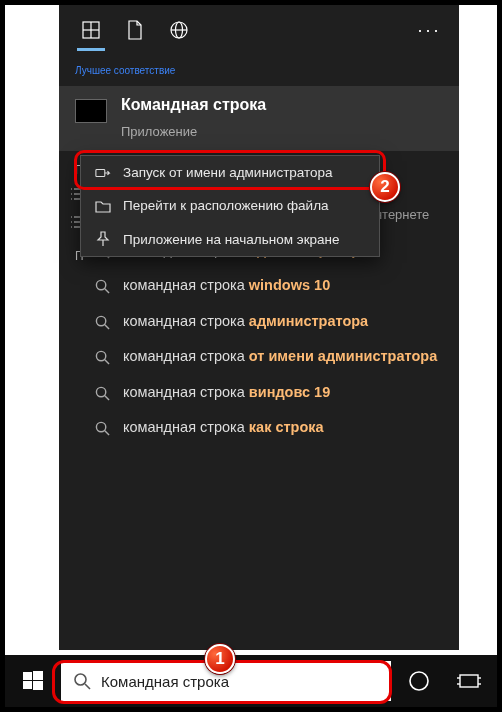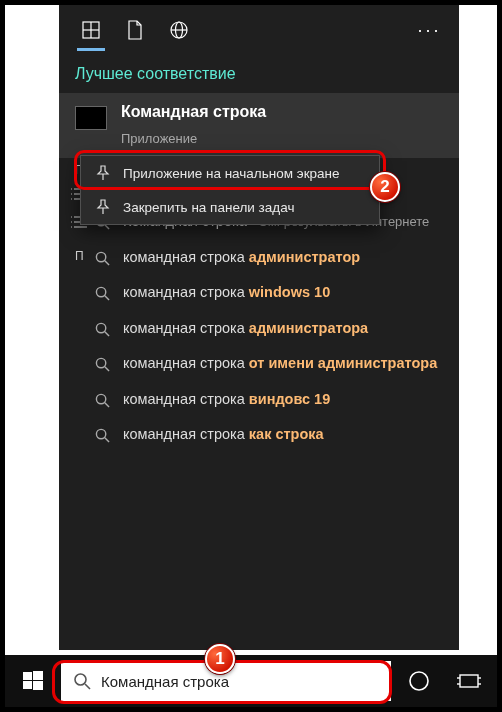--- a/index.html
+++ b/index.html
@@ -53,22 +53,22 @@
   }
   .ellipsis {
     margin-left: auto;
     width: 40px;
     text-align: center;
     font-size: 18px;
     letter-spacing: 2px;
     cursor: pointer;
   }
   .section-header {
-    font-size: 16px;
-    color: #5eead4;
+    font-size: 10px;
+    color: #3b82f6;
     padding: 10px 16px 10px;
   }
   .best-match {
     background: #343434;
     padding: 10px 16px 12px 16px;
     display: flex;
     gap: 14px;
     align-items: flex-start;
     margin-bottom: 6px;
     cursor: pointer;
@@ -369,33 +369,42 @@
           </svg>
         </span>
       <span class="txt"><span>командная строка </span><b>как строка</b></span>
     </div>
   </div>
 </div>
 
 <div class="ctx">
   <div class="ctx-row">
     <span class="ctx-icon">
-      <svg width="14" height="16" viewBox="0 0 14 16" fill="none" stroke="#ddd" stroke-width="1.2">
-          <path d="M5 1h4v5l3 3H2l3-3zM7 9v6"></path>
+      <svg width="16" height="14" viewBox="0 0 18 14" fill="none" stroke="#ddd" stroke-width="1.2">
+          <rect x="1" y="3" width="10" height="8" rx="1"></rect>
+          <path d="M11 7 h5 l-2 -2 M16 7 l-2 2"></path>
         </svg>
     </span>
-    <span>Приложение на начальном экране</span>
+    <span>Запуск от имени администратора</span>
+  </div>
+  <div class="ctx-row">
+    <span class="ctx-icon">
+      <svg width="16" height="14" viewBox="0 0 16 14" fill="none" stroke="#ddd" stroke-width="1.2">
+          <path d="M1 3h5l2 2h7v8H1z"></path>
+        </svg>
+    </span>
+    <span>Перейти к расположению файла</span>
   </div>
   <div class="ctx-row">
     <span class="ctx-icon">
       <svg width="14" height="16" viewBox="0 0 14 16" fill="none" stroke="#ddd" stroke-width="1.2">
           <path d="M5 1h4v5l3 3H2l3-3zM7 9v6"></path>
         </svg>
     </span>
-    <span>Закрепить на панели задач</span>
+    <span>Приложение на начальном экране</span>
   </div>
 </div>
 
 <div class="highlight-ctx"></div>
 
 <div class="taskbar">
   <div class="start-btn">
     <svg width="20" height="20" viewBox="0 0 20 20" fill="#fff">
         <rect x="0" y="1" width="9" height="8"></rect>
         <rect x="10" y="0" width="10" height="9"></rect>

